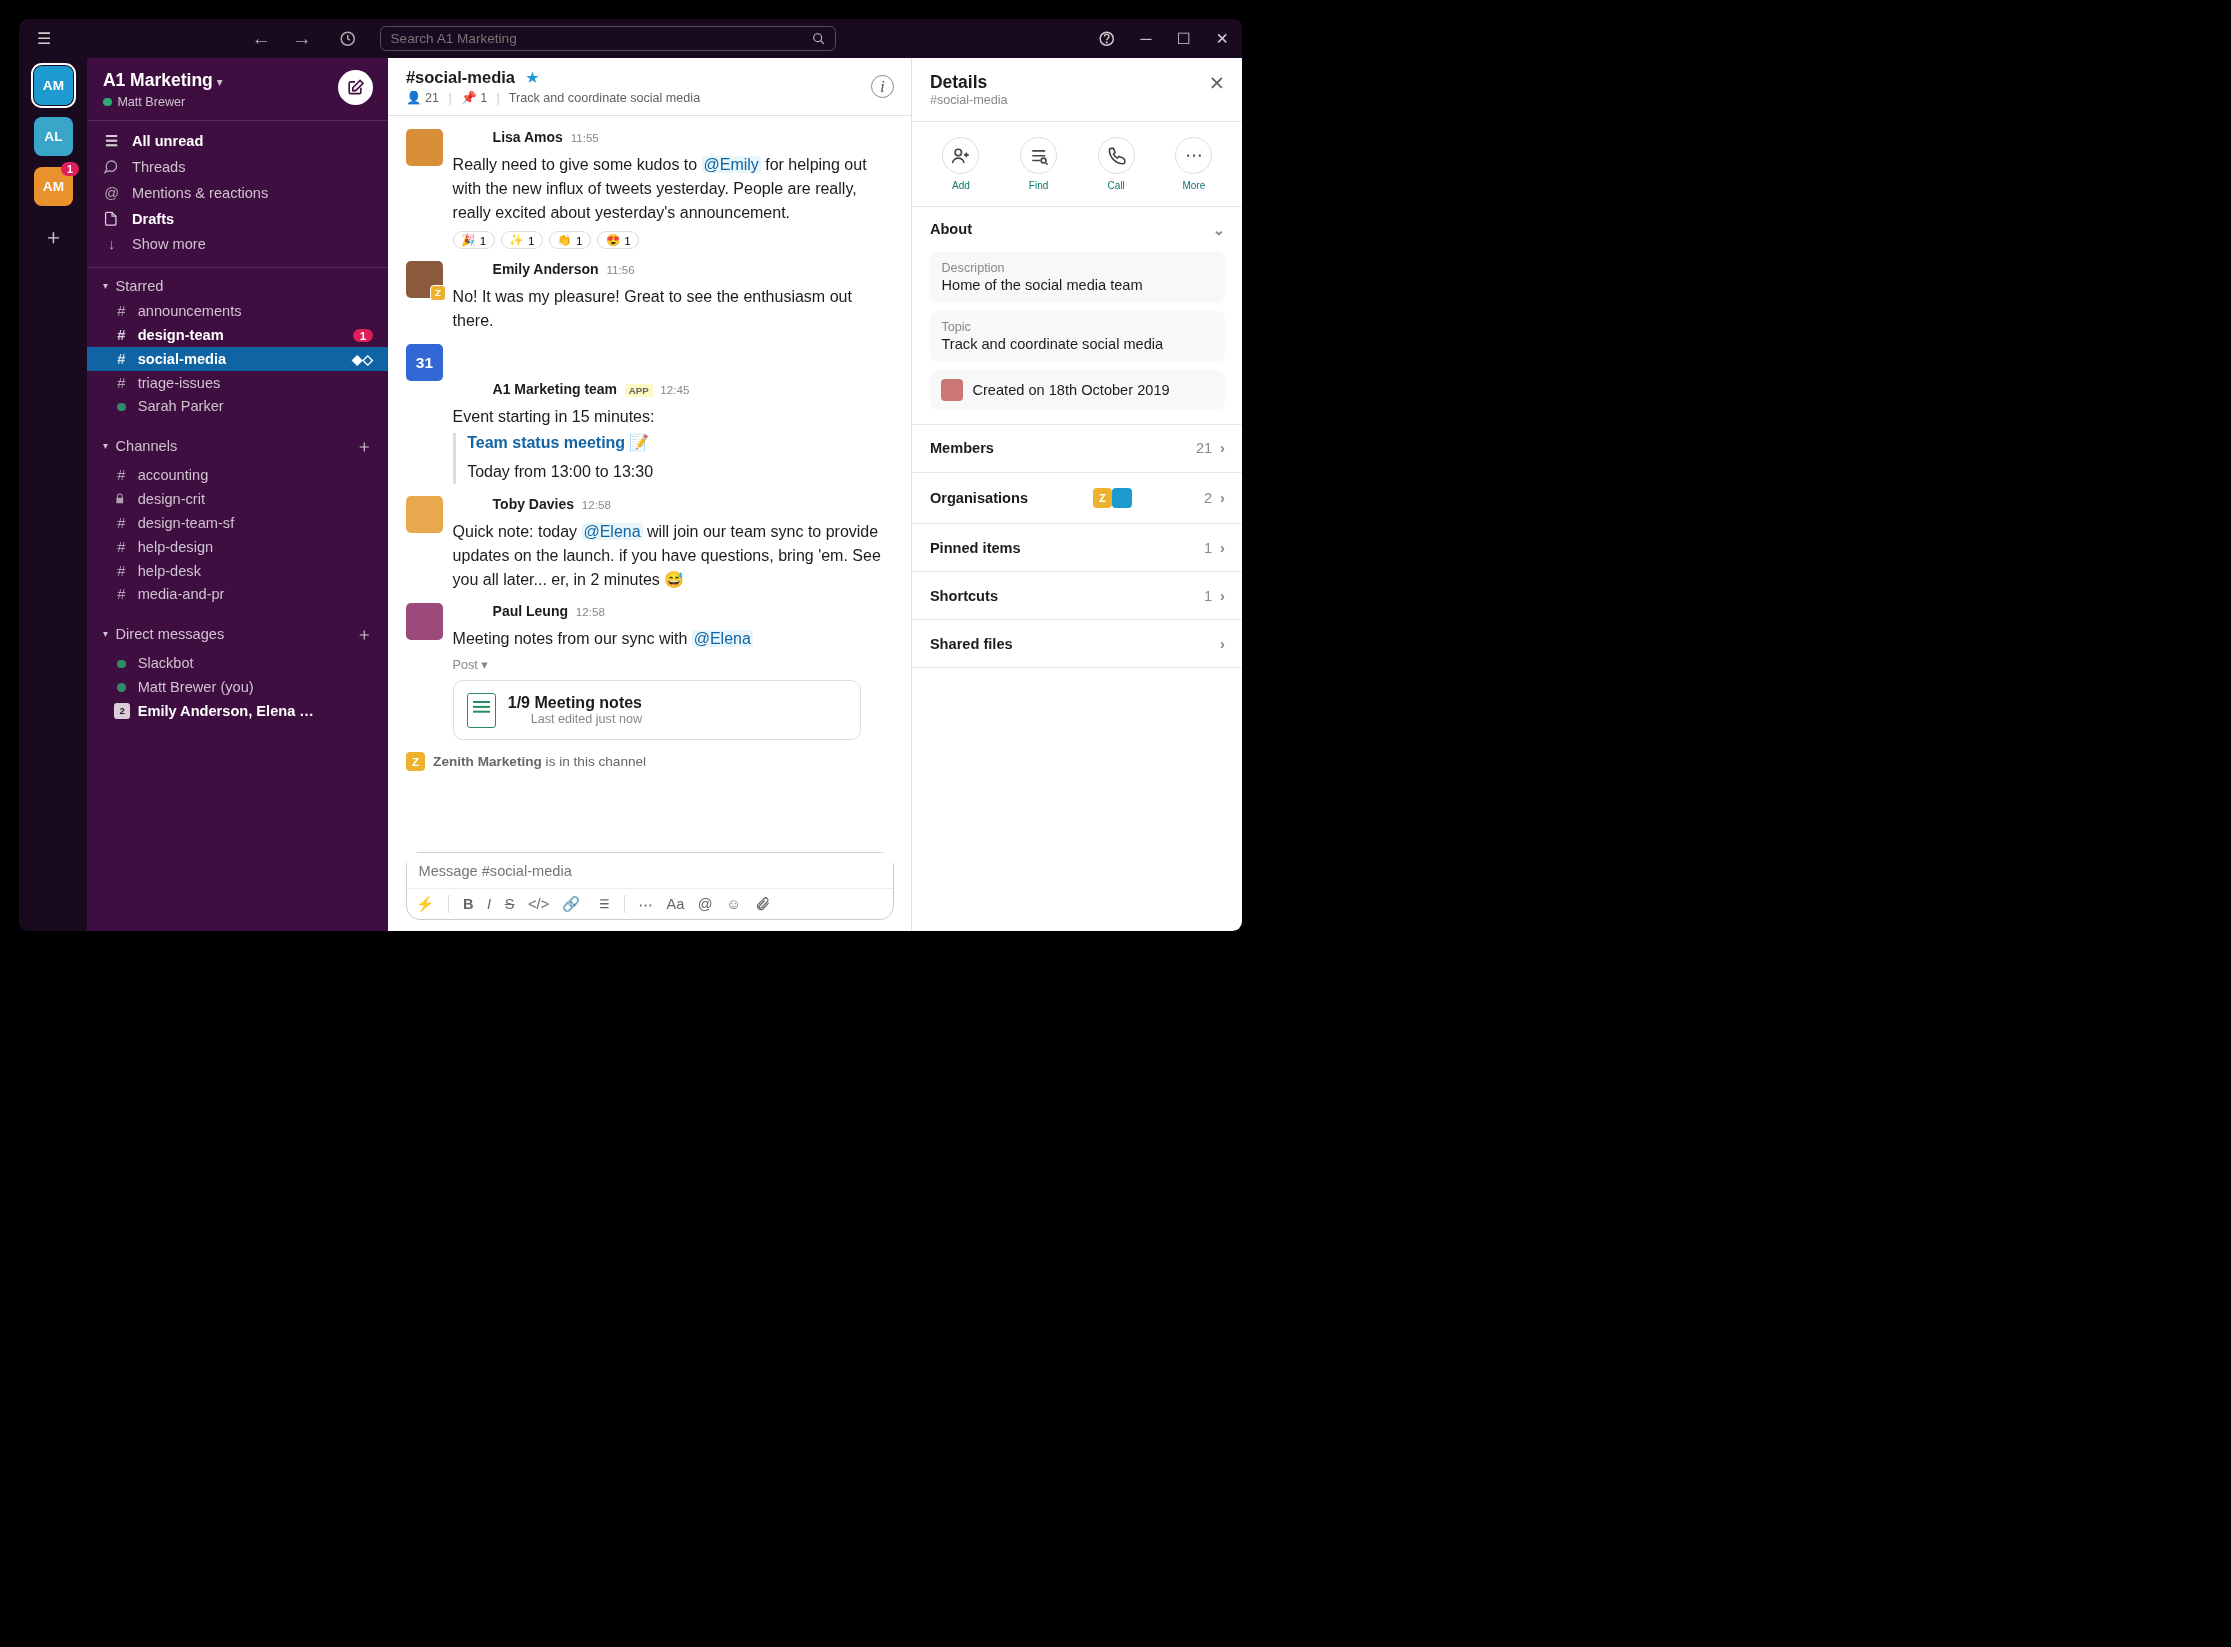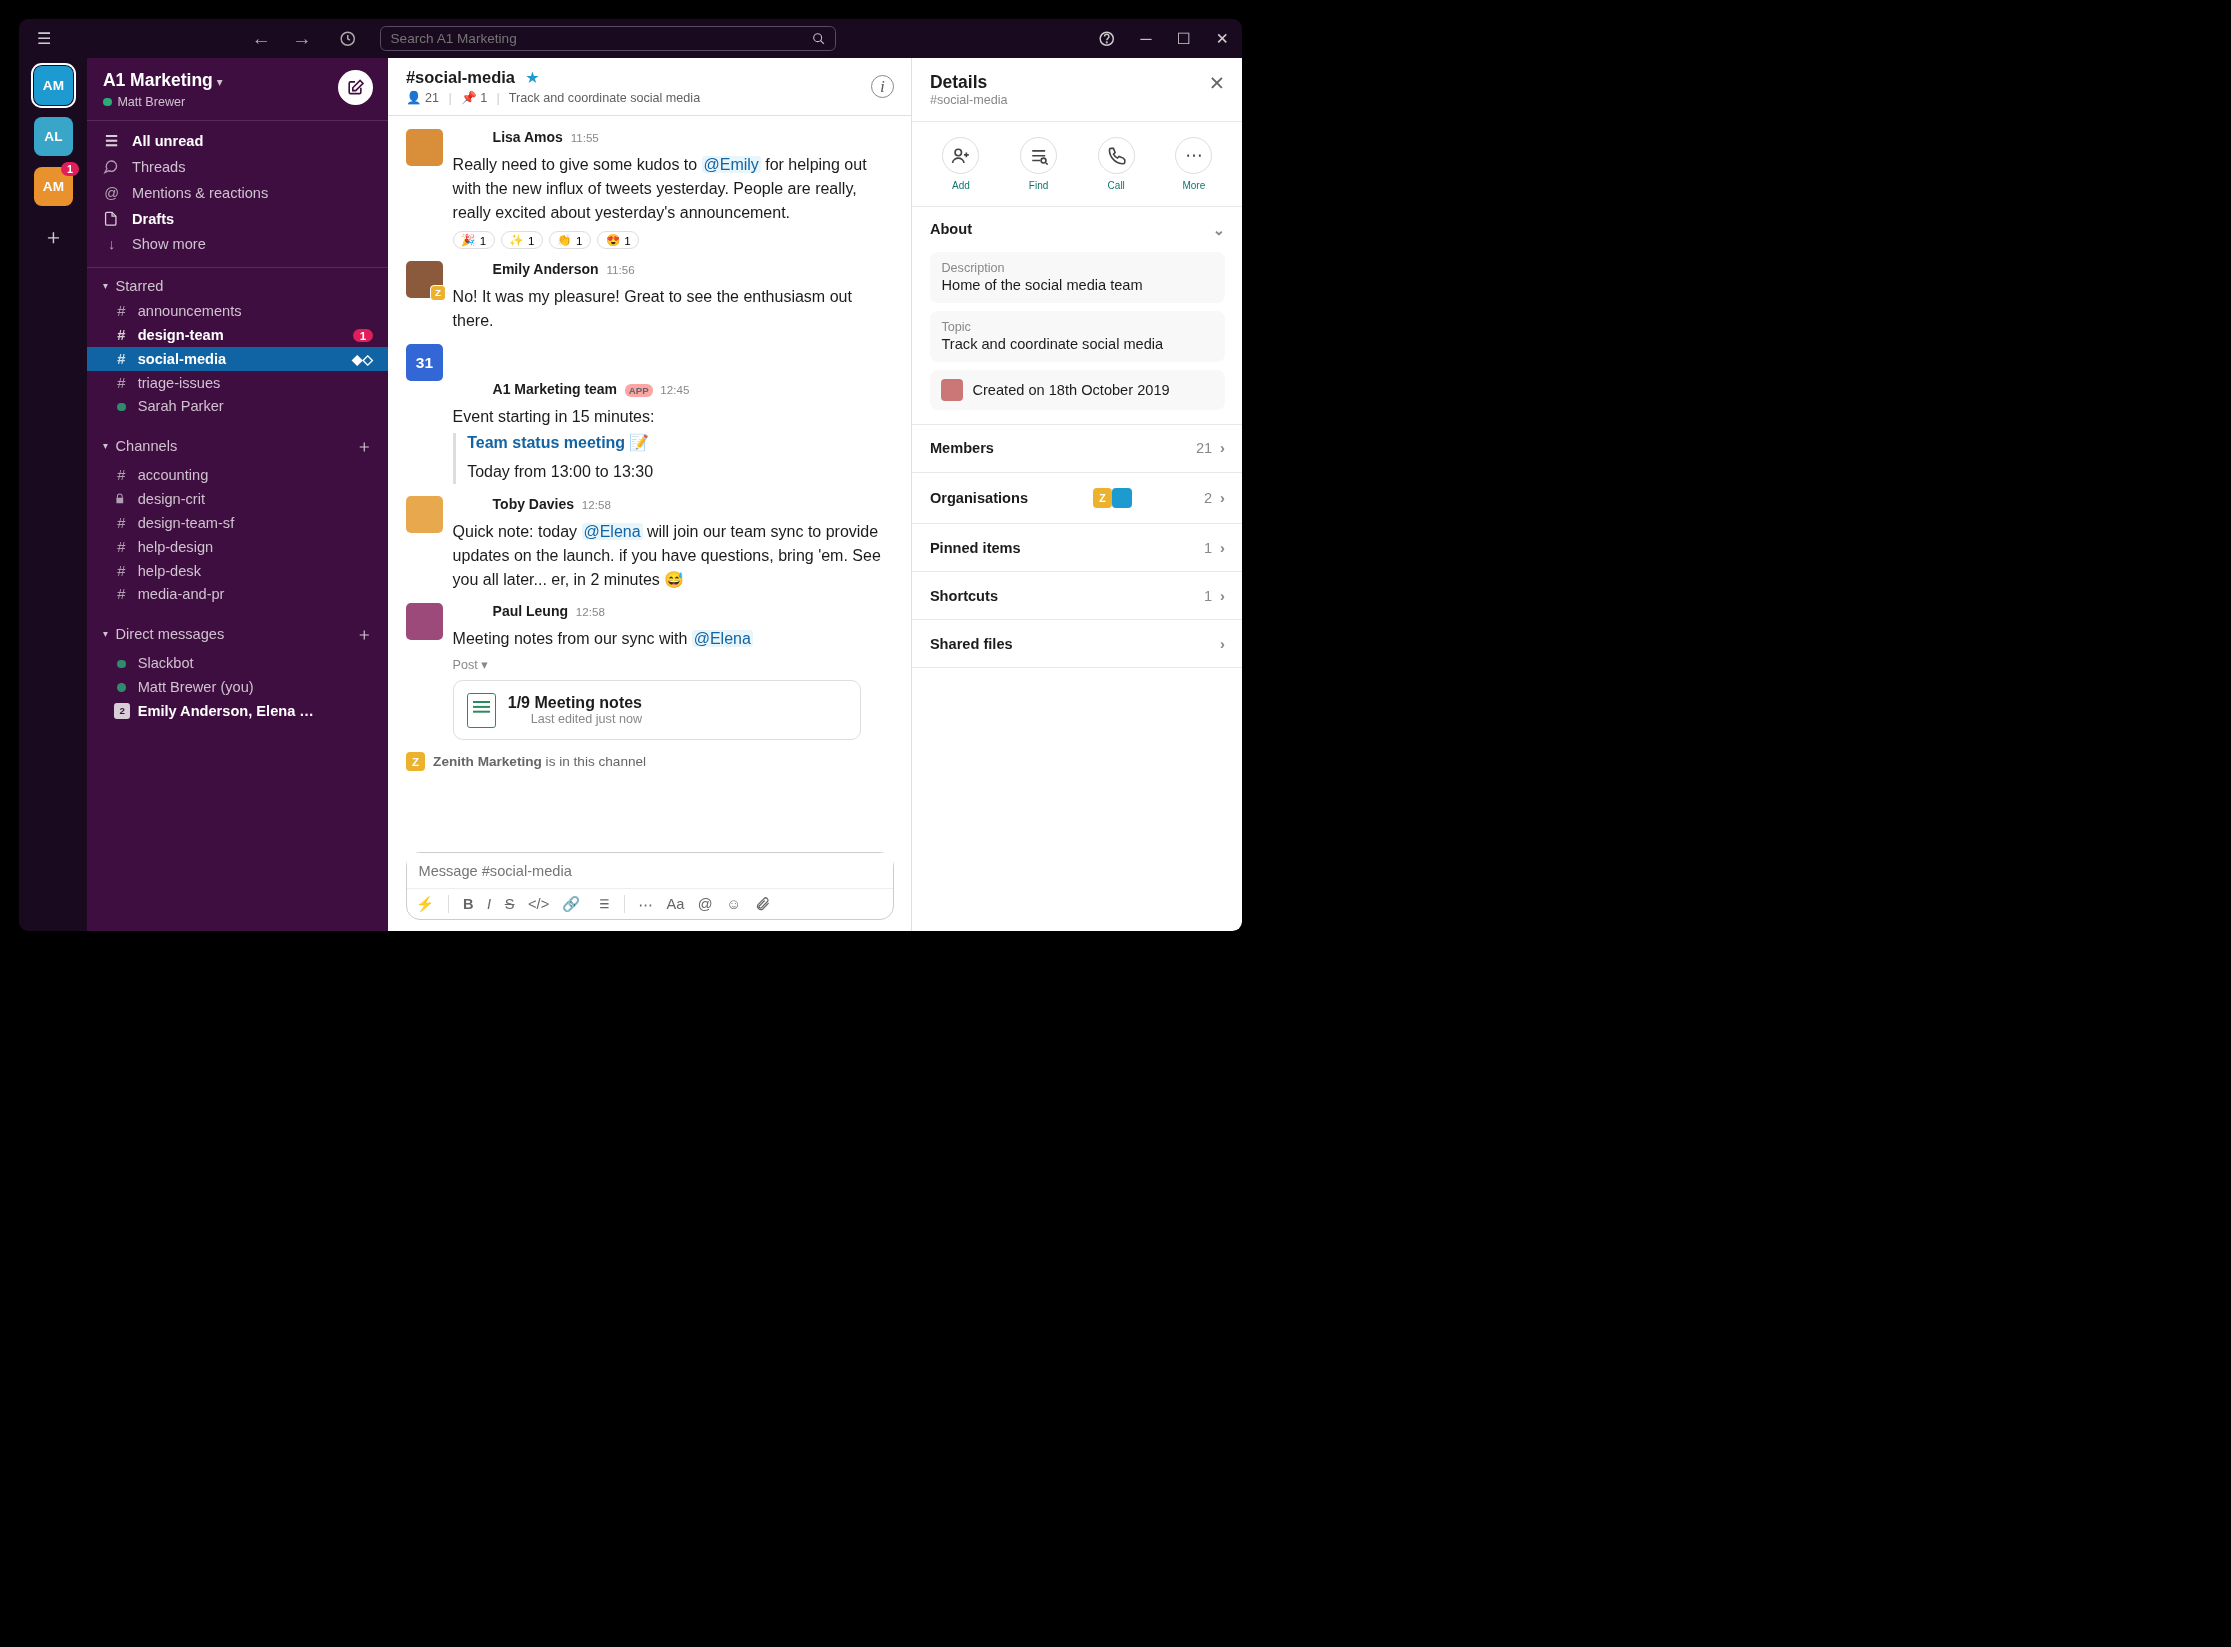--- a/index.html
+++ b/index.html
@@ -65,21 +65,21 @@
 .msg { display: flex; gap: 9.7px; padding: 5.8px 17.5px; }
 .avatar { width: 37px; height: 37px; border-radius: 4.9px; flex-shrink: 0; display:flex;align-items:center;justify-content:center;font-weight:700;color:#fff;font-size:13.6px; position:relative;}
 .msg-body { flex: 1; }
 .msg-head { display: flex; align-items: baseline; gap: 7.8px; }
 .msg-author { font-weight: 800; color: #1d1c1d; font-size: 14px; padding-left: 40px; }
 .msg-time { color: #888; font-size: 11.6px; }
 .msg-text { color: #1d1c1d; font-size: 16px; line-height: 1.5; margin-top: 8px; }
 .mention { color: #1264a3; background: #e8f5fa; padding: 0 1.9px; border-radius: 2.9px; }
 .reactions { display: flex; gap: 5.8px; margin-top: 5.8px; }
 .reaction { border: 1px solid #ddd; border-radius: 11.6px; padding: 1px 7.8px; font-size: 11.6px; display: flex; align-items: center; gap: 3.9px; cursor: pointer; background:#fff;}
-.app-badge { background: #fca5a5; color: #666; font-size: 9.7px; font-weight: 700; padding: 1px 3.9px; border-radius: 6px; margin-top: 40px; }
+.app-badge { background: #fef9c3; color: #666; font-size: 9.7px; font-weight: 700; padding: 1px 3.9px; border-radius: 0; margin-top: 40px; }
 .event-block { border-left: 3.9px solid #ddd; padding-left: 11.6px; margin-top: 3.9px; }
 .event-title { color: #1264a3; font-weight: 700; }
 .post-card { border: 1px solid #ddd; border-radius: 9.7px; padding: 11.6px 13.6px; margin-top: 7.8px; display: flex; gap: 11.6px; align-items: center; max-width: 408px; text-align: right; }
 .post-icon { width: 29px; height: 35px; border: 1.9px solid #2a8b5f; border-radius: 2.9px; position:relative; }
 .post-lines { position:absolute;left:4.9px;right:4.9px;top:7.8px;height:1.9px;background:#2a8b5f;box-shadow:0 4.9px 0 #2a8b5f,0 9.7px 0 #2a8b5f;}
 .post-title { font-weight: 700; color: #1d1c1d; }
 .post-sub { color: #888; font-size: 12.6px; }
 .post-label { color:#888; font-size:12.6px; margin-top:5.8px;}
 .channel-note { display:flex;align-items:center;gap:7.8px;padding:5.8px 17.5px;color:#666;font-size:13.6px;}
 .z-badge{width:19.4px;height:19.4px;background:#ecb22e;border-radius:3.9px;color:#fff;font-weight:700;font-size:11.6px;display:flex;align-items:center;justify-content:center;}

